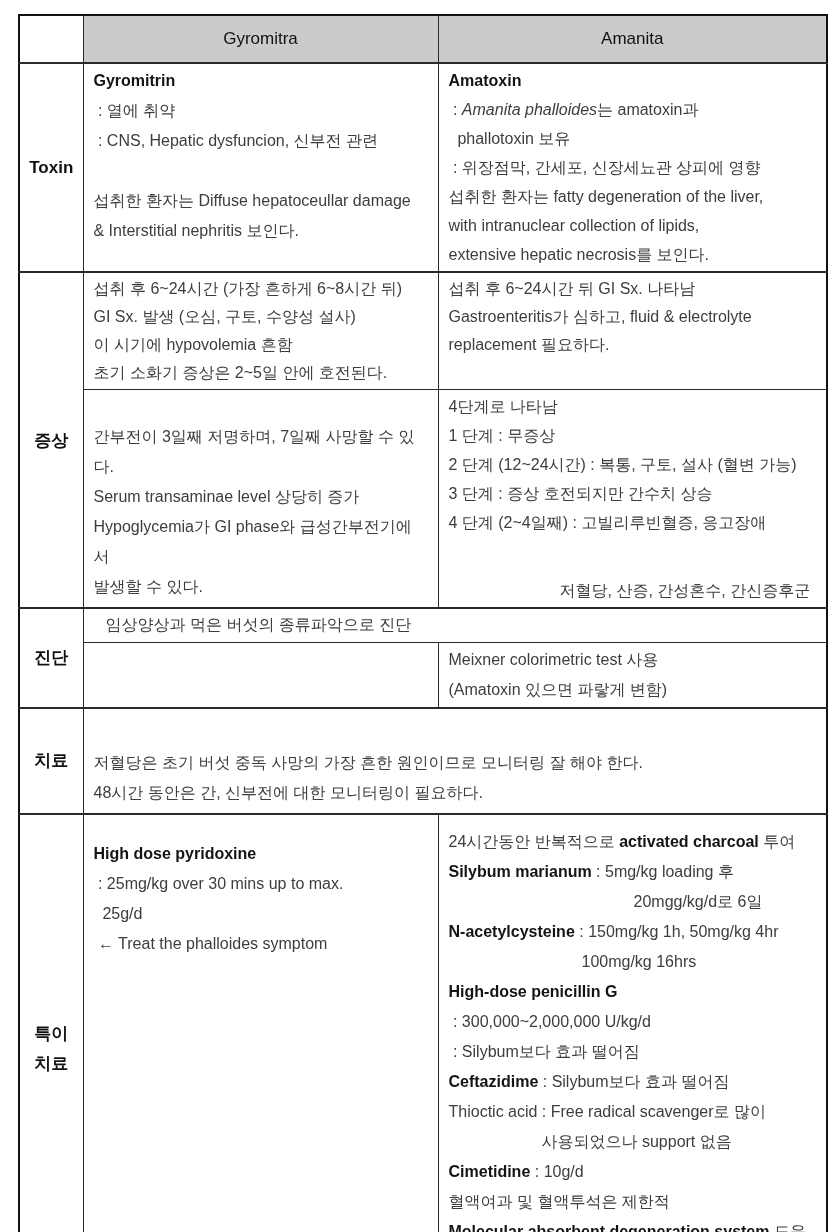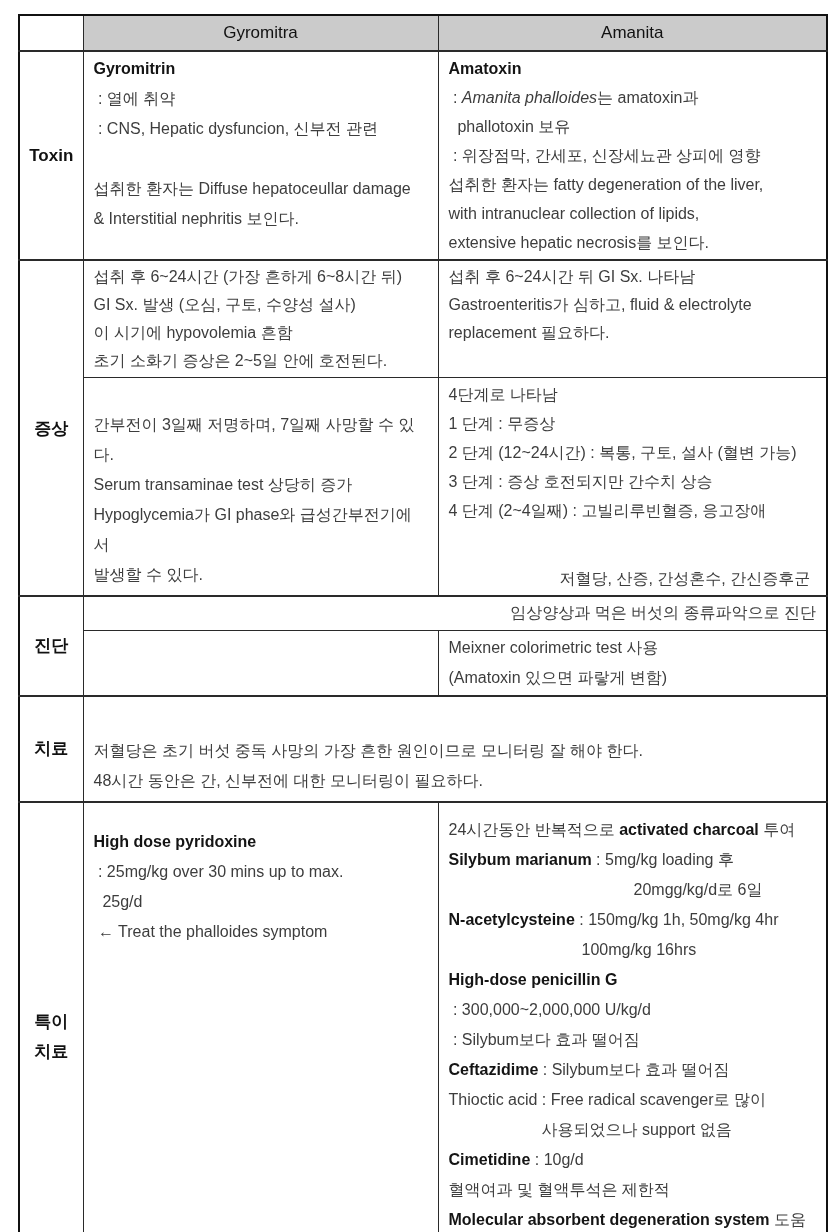--- a/index.html
+++ b/index.html
@@ -45,40 +45,40 @@
     font-size:17px;
     color:var(--label-text);
     padding:2px 4px;
   }
   .tline{line-height:30px;white-space:pre-wrap;}
   .lh29 .tline{line-height:29px;}
   .lh28 .tline{line-height:28px;}
   .b{font-weight:700;color:var(--bold-text);}
   .i{font-style:italic;}
   td.diag-common{
-    text-align:right;vertical-align:middle;
-    padding:2px 10px;
+    text-align:left;vertical-align:middle;
+    padding:2px 22px;
   }
   td.treat-common{padding-top:39px;}
   td.spec-gyro{padding-top:24px;}
   td.spec-amanita{padding-top:12px;}
 </style>
 </head>
 <body>
 
 <div class="sheet">
   <table>
     <colgroup>
       <col style="width:64px">
       <col style="width:355px">
       <col style="width:389px">
     </colgroup>
 
     <tbody>
-        <tr style="height:36px">
+        <tr style="height:48px">
       <th class="corner"></th>
       <th class="colhead">Gyromitra</th>
       <th class="colhead">Amanita</th>
     </tr>
 
     <tr class="major" style="height:206px">
       <td class="rowlabel">Toxin</td>
       <td>
             <div class="tline"><span class="b">Gyromitrin</span></div>
             <div class="tline"><span> : 열에 취약</span></div>
@@ -110,21 +110,21 @@
             <div class="tline"><span>섭취 후 6~24시간 뒤 GI Sx. 나타남</span></div>
             <div class="tline"><span>Gastroenteritis가 심하고, fluid &amp; electrolyte</span></div>
             <div class="tline"><span>replacement 필요하다.</span></div>
           </td>
     </tr>
 
     <tr style="height:178px">
       <td>
             <div class="tline">&nbsp;</div>
             <div class="tline"><span>간부전이 3일째 저명하며, 7일째 사망할 수 있다.</span></div>
-            <div class="tline"><span>Serum transaminae test 상당히 증가</span></div>
+            <div class="tline"><span>Serum transaminae level 상당히 증가</span></div>
             <div class="tline"><span>Hypoglycemia가 GI phase와 급성간부전기에서</span></div>
             <div class="tline"><span>발생할 수 있다.</span></div>
           </td>
       <td class="lh29">
             <div class="tline"><span>4단계로 나타남</span></div>
             <div class="tline"><span>1 단계 : 무증상</span></div>
             <div class="tline"><span>2 단계 (12~24시간) : 복통, 구토, 설사 (혈변 가능)</span></div>
             <div class="tline"><span>3 단계 : 증상 호전되지만 간수치 상승</span></div>
             <div class="tline"><span>4 단계 (2~4일째) : 고빌리루빈혈증, 응고장애</span></div>
             <div class="tline" style="padding-left: 111px; margin-top: 39px;"><span>저혈당, 산증, 간성혼수, 간신증후군</span></div>

